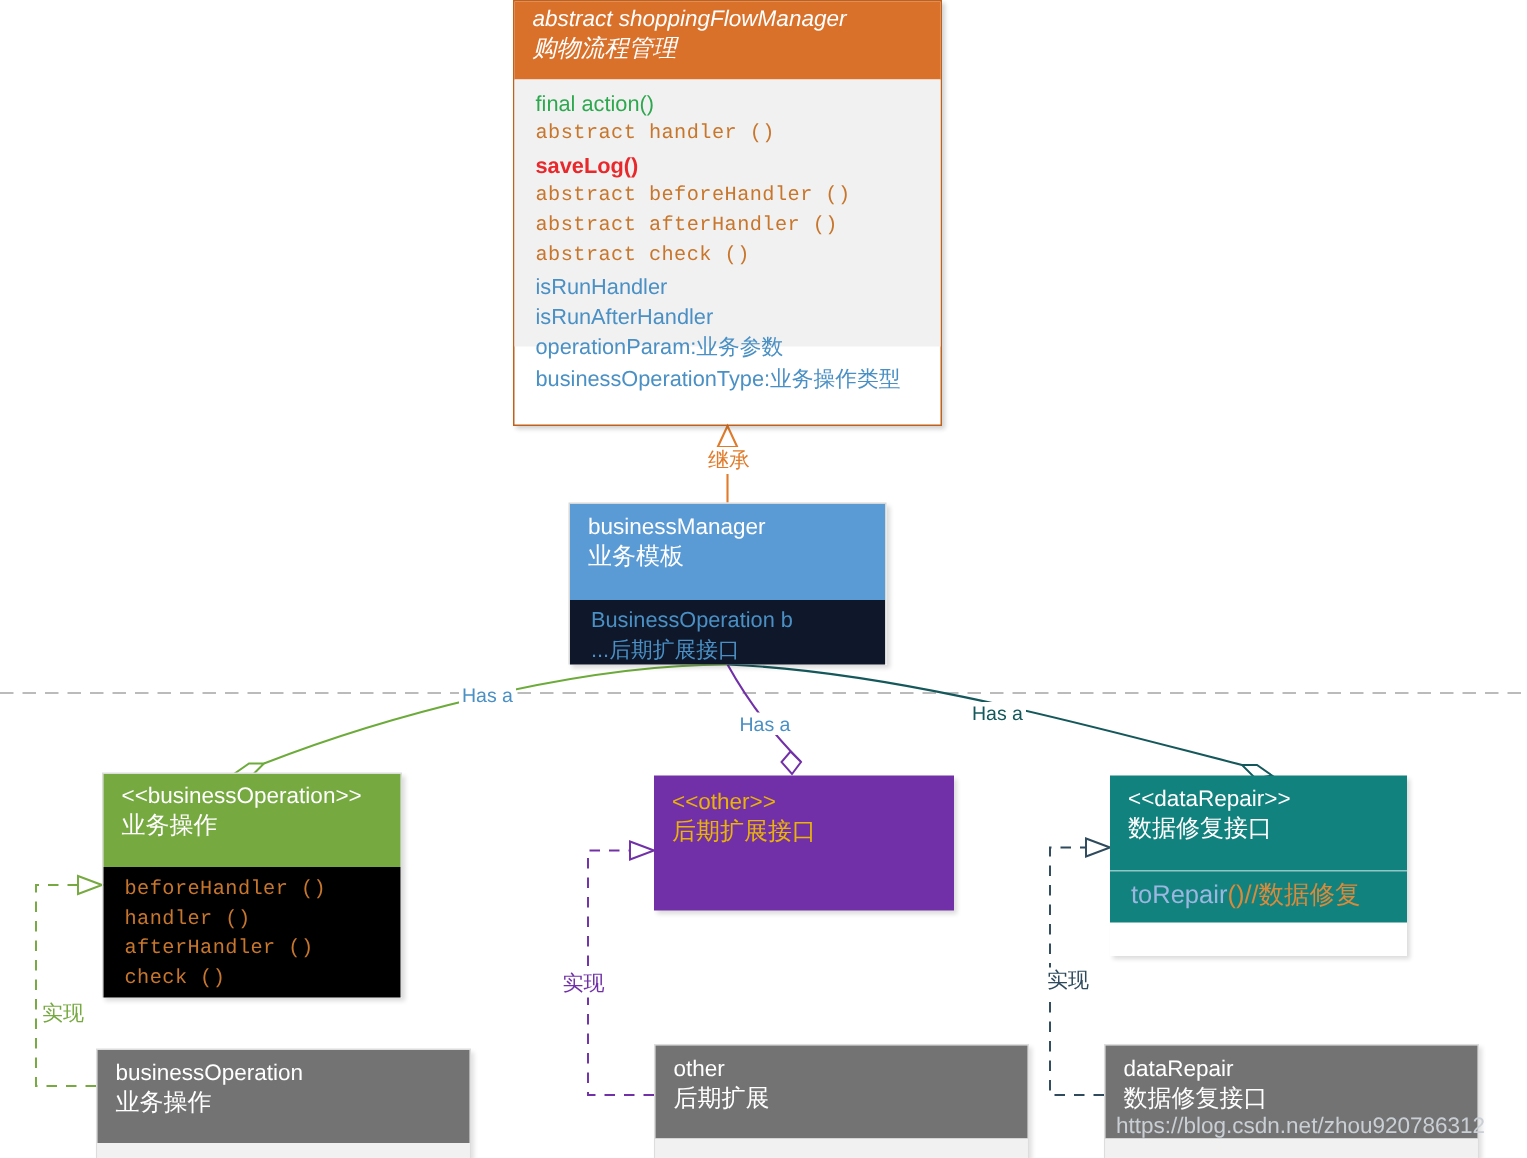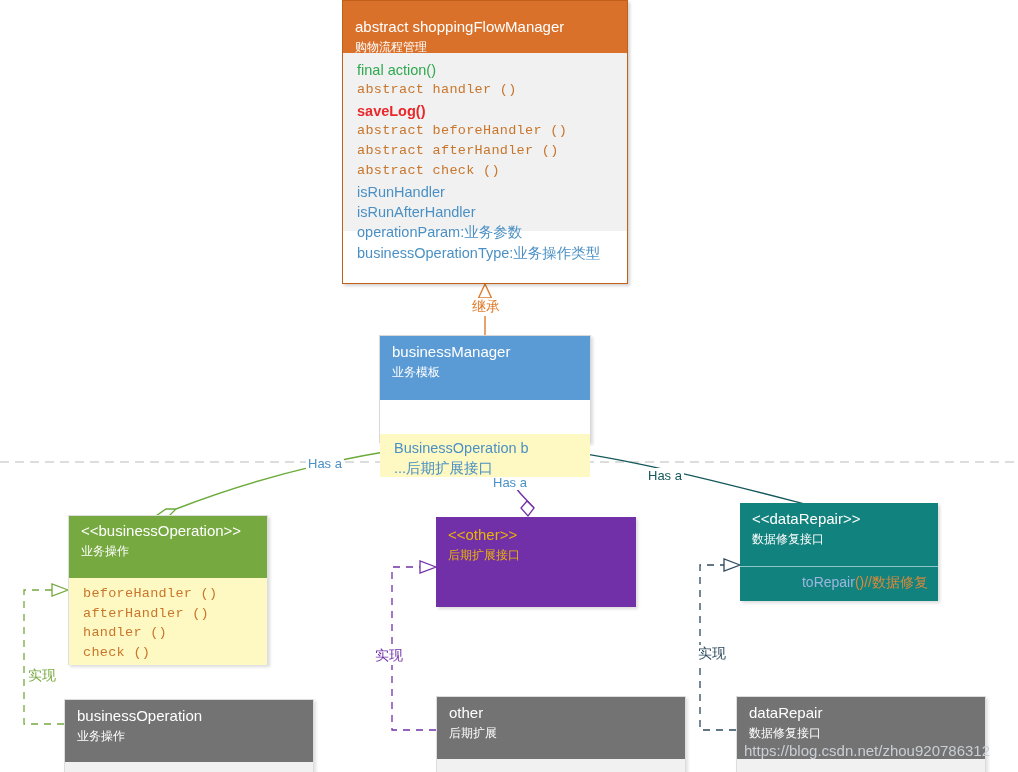--- a/index.html
+++ b/index.html
@@ -40,42 +40,43 @@
   .name-en {
     display: block;
     font-family: "Liberation Sans", sans-serif;
     font-size: 15px;
     line-height: 19px;
     white-space: nowrap;
   }
   .name-cn {
     display: block;
     font-family: "Liberation Sans", sans-serif;
-    font-size: 12px;
+    font-size: 16px;
     line-height: 22px;
     white-space: nowrap;
   }
   .member {
     display: block;
     white-space: nowrap;
   }
 
   
   #box-shopping {
     left: 342px;
     top: 0px;
     width: 286px;
     height: 284px;
     border: 1px solid #C0601A;
     box-shadow: 2px 2px 3px rgba(0,0,0,0.18);
   }
   #box-shopping .uml-head {
     background: #D9712B;
     height: 52px;
-    padding-top: 16px;
+    padding-top: 2px;
+    font-style: italic;
   }
   #box-shopping .uml-head .name-en,
   #box-shopping .uml-head .name-cn { color: #ffffff; }
   #box-shopping .uml-body {
     background: #F1F1F1;
     height: 178px;
     padding-top: 7px;
   }
   #box-shopping .member {
     font-size: 14.5px;
@@ -101,24 +102,23 @@
     box-shadow: 2px 2px 3px rgba(0,0,0,0.14);
   }
   #box-bm .uml-head {
     background: #5B9BD5;
     height: 64px;
     padding: 6px 12px 0 12px;
   }
   #box-bm .uml-head .name-en,
   #box-bm .uml-head .name-cn { color: #ffffff; }
   #box-bm .uml-body {
-    background: #fef9c3;
+    background: #0f172a;
     height: 43px;
     padding: 4px 26px 0 14px;
-    margin-top: 34px;
   }
   #box-bm .member {
     color: #4A90C4;
     font-size: 14.5px;
     line-height: 20px;
   }
 
   
   #box-bo-iface {
     left: 68px;
@@ -129,21 +129,21 @@
     box-shadow: 2px 2px 3px rgba(0,0,0,0.14);
   }
   #box-bo-iface .uml-head {
     background: #76A940;
     height: 62px;
     padding: 5px 12px 0 12px;
   }
   #box-bo-iface .uml-head .name-en,
   #box-bo-iface .uml-head .name-cn { color: #ffffff; }
   #box-bo-iface .uml-body {
-    background: #fef9c3;
+    background: #000000;
     height: 87px;
     padding: 6px 10px 0 14px;
   }
   #box-bo-iface .member {
     font-size: 13.5px;
     line-height: 19.7px;
   }
 
   
   #box-other-iface {
@@ -157,43 +157,42 @@
   #box-other-iface .uml-head {
     height: 90px;
     padding: 8px 12px 0 12px;
   }
   #box-other-iface .name-en,
   #box-other-iface .name-cn { color: #eab308; }
 
   
   #box-dr-iface {
     left: 740px;
-    top: 503px;
+    top: 517px;
     width: 198px;
-    height: 98px;
+    height: 120px;
     box-shadow: 2px 2px 3px rgba(0,0,0,0.14);
   }
   #box-dr-iface .uml-head {
     background: #12827E;
     height: 63px;
     padding: 6px 12px 0 12px;
   }
   #box-dr-iface .uml-head .name-en,
   #box-dr-iface .uml-head .name-cn { color: #ffffff; }
   #box-dr-iface .uml-body {
     background: #12827E;
     height: 35px;
     border-top: 1px solid #8FC7C5;
     padding: 5px 10px 0 14px;
   }
   #box-dr-iface .member {
-    font-size: 14px;
+    font-size: 17px;
     line-height: 21px;
     color: #9BB7E0;
-    text-align: right;
   }
   .m-repair-paren { color: #D98A3A; }
   .m-repair-cn { color: #D98A3A; }
 
   
   .impl-box {
     border: 1px solid #DDDDDD;
     box-shadow: 2px 2px 3px rgba(0,0,0,0.12);
   }
   .impl-box .uml-head {
@@ -312,22 +311,22 @@
     </div>
   </div>
 
   <div class="uml-box" id="box-bo-iface">
     <div class="uml-head">
       <span class="name-en">&lt;&lt;businessOperation&gt;&gt;</span>
       <span class="name-cn">业务操作</span>
     </div>
     <div class="uml-body">
       <span class="member m-mono m-orange">beforeHandler ()</span>
+      <span class="member m-mono m-orange">handler ()</span>
       <span class="member m-mono m-orange">afterHandler ()</span>
-      <span class="member m-mono m-orange">handler ()</span>
       <span class="member m-mono m-orange">check ()</span>
     </div>
   </div>
 
   <div class="uml-box" id="box-other-iface">
     <div class="uml-head">
       <span class="name-en">&lt;&lt;other&gt;&gt;</span>
       <span class="name-cn">后期扩展接口</span>
     </div>
   </div>

